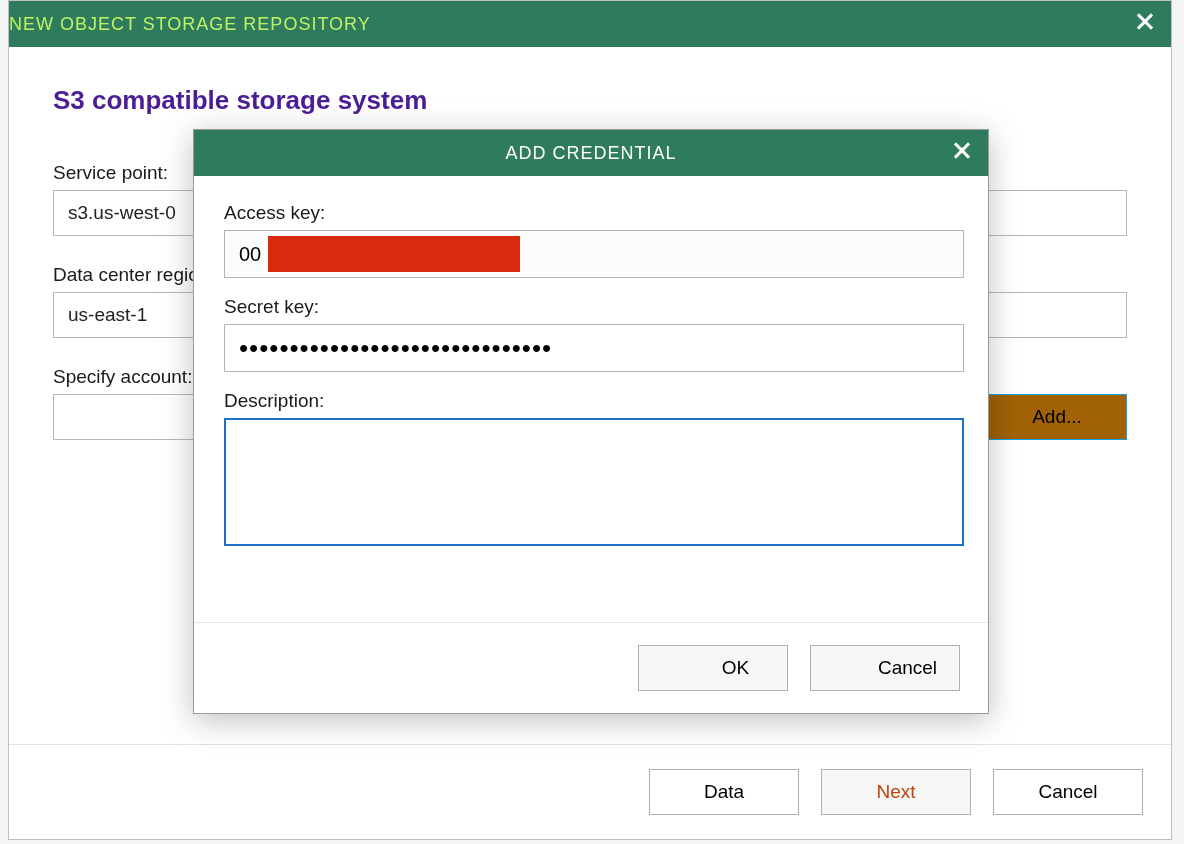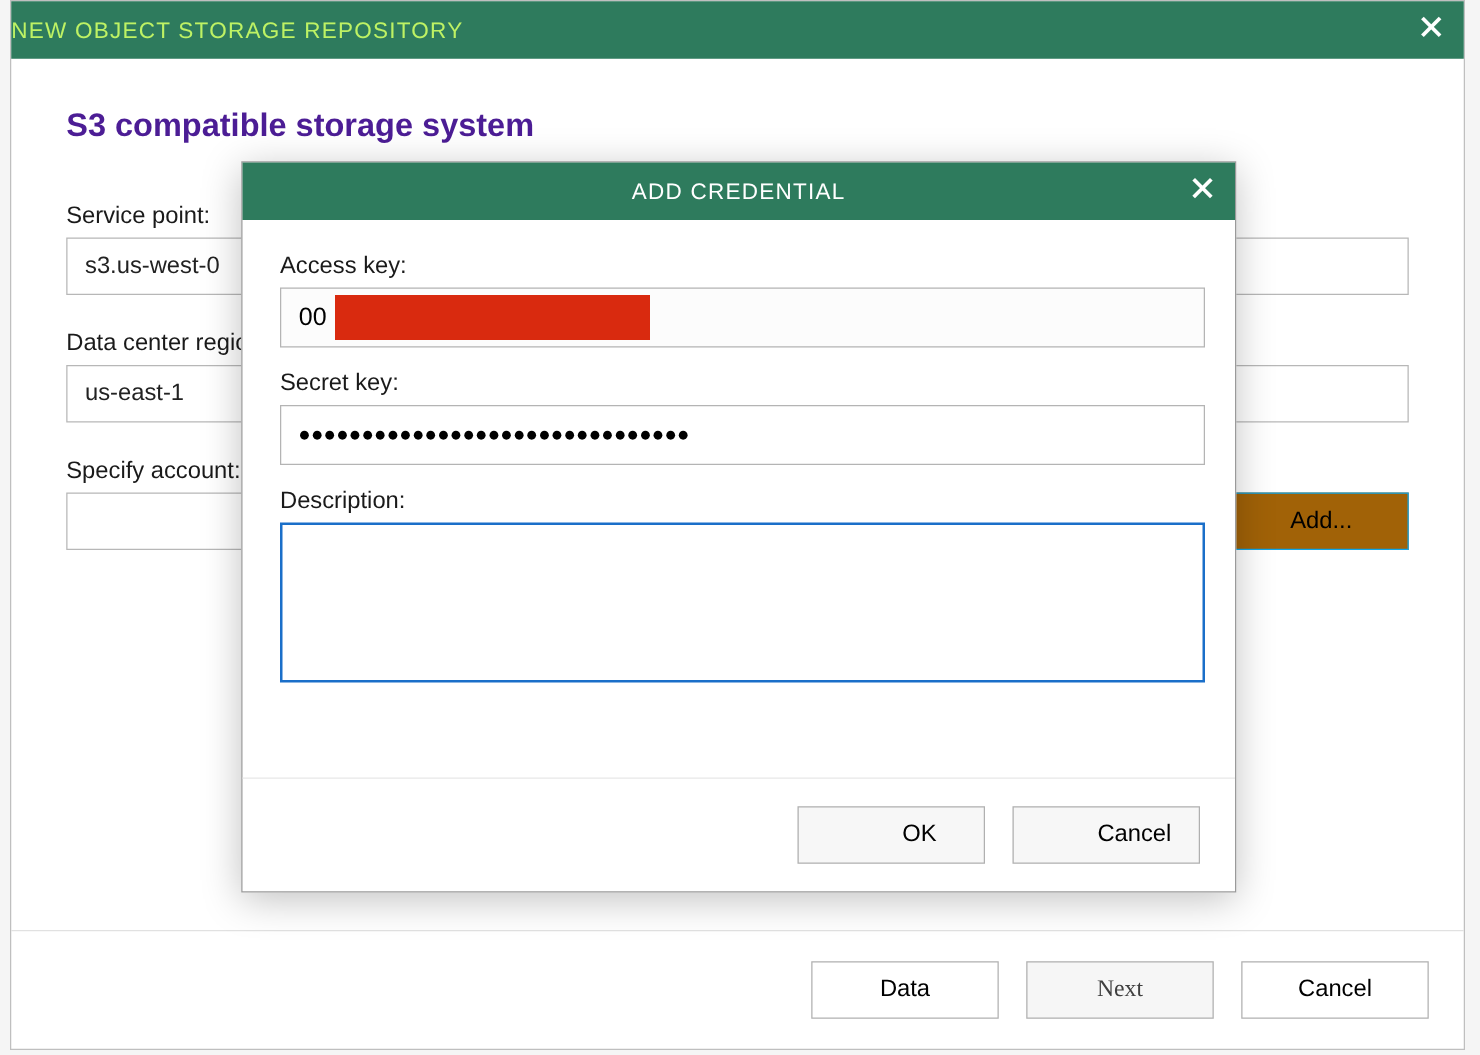--- a/index.html
+++ b/index.html
@@ -95,24 +95,23 @@
     }
     .wiz-btn {
       width: 150px;
       height: 46px;
       border: 1px solid #b0b0b0;
       background: #fff;
       font-size: 19px;
       cursor: pointer;
     }
     .wiz-btn.disabled {
-      color: #404040;
+      color: #c2410c;
       background: #f6f6f6;
       cursor: default;
-      font-family: Liberation Serif, serif;
     }
 
     
     .x-icon { width: 20px; height: 20px; display: inline-block; }
     .x-icon::before, .x-icon::after {
       content: ""; position: absolute; width: 20px; height: 3px; background: #fff; top: 50%; left: 50%;
     }
     .x-icon { position: relative; }
     .x-icon::before { transform: translate(-50%,-50%) rotate(45deg); }
     .x-icon::after  { transform: translate(-50%,-50%) rotate(-45deg); }

